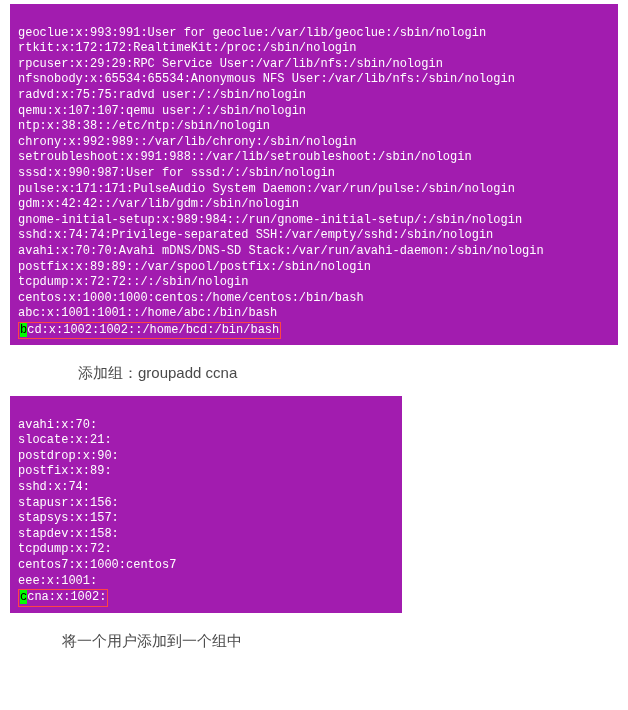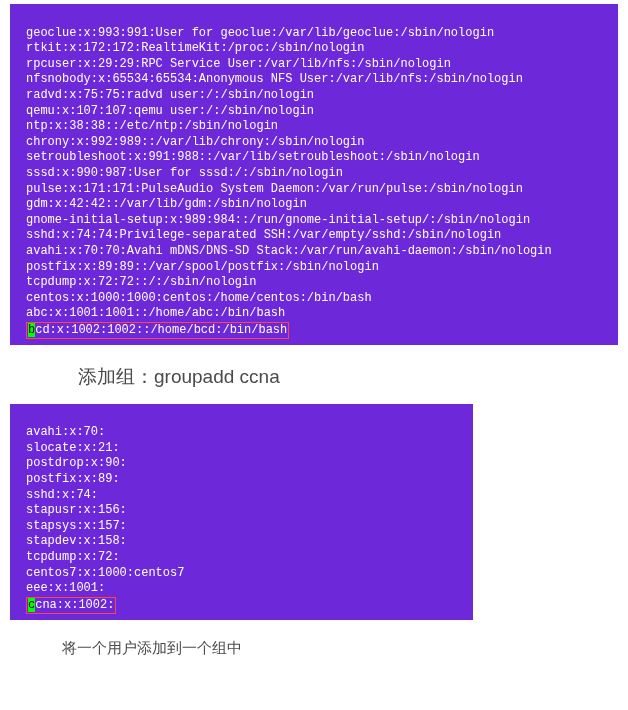--- a/index.html
+++ b/index.html
@@ -4,46 +4,46 @@
   <style>
     * { margin: 0; padding: 0; box-sizing: border-box; }
     body {
       width: 628px;
       background: #ffffff;
       font-family: "Microsoft YaHei", "PingFang SC", sans-serif;
       font-size: 14px;
       color: #333;
     }
     .terminal {
-      background: #6d28d9;
+      background: #a21caf;
       color: #ffffff;
       font-family: "Courier New", Consolas, monospace;
       font-size: 12px;
       line-height: 1.3;
-      padding: 6px 16px;
+      padding: 6px 8px;
       white-space: pre;
       overflow: hidden;
       margin: 4px 10px 10px 10px;
     }
     .terminal.second {
-      width: 463px;
+      width: 392px;
     }
     .green-char {
       background: #00ff00;
       color: #000000;
       padding: 0 0px;
     }
     .red-box {
       border: 1px solid #ff4444;
       padding: 0 1px;
       display: inline-block;
     }
     .doc-text {
       padding: 4px 0 4px 78px;
-      font-size: 19px;
+      font-size: 15px;
       color: #4a4a4a;
       line-height: 1.9;
     }
     .doc-text-left {
       padding: 4px 0 4px 62px;
       font-size: 15px;
       color: #4a4a4a;
       line-height: 1.9;
     }
   </style>

